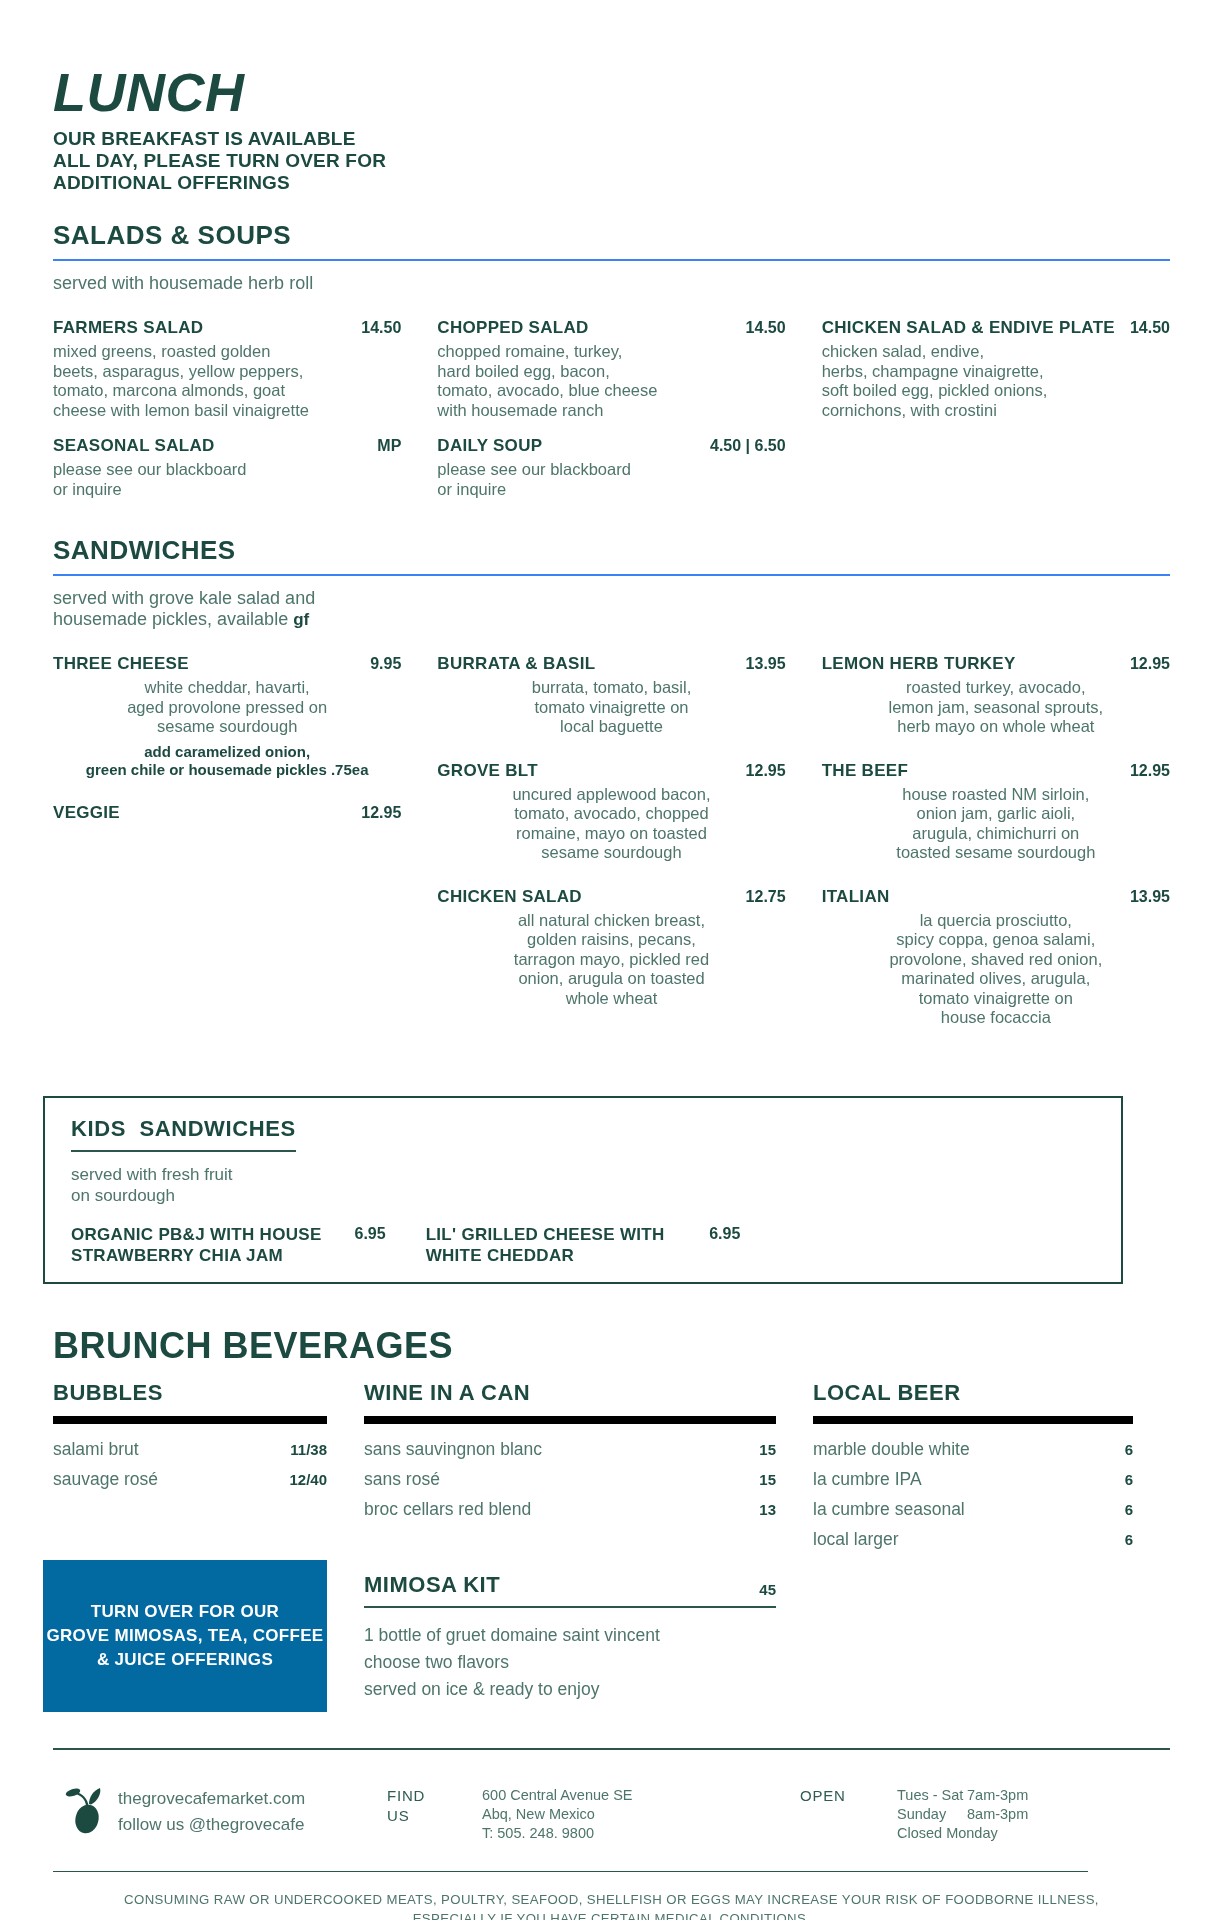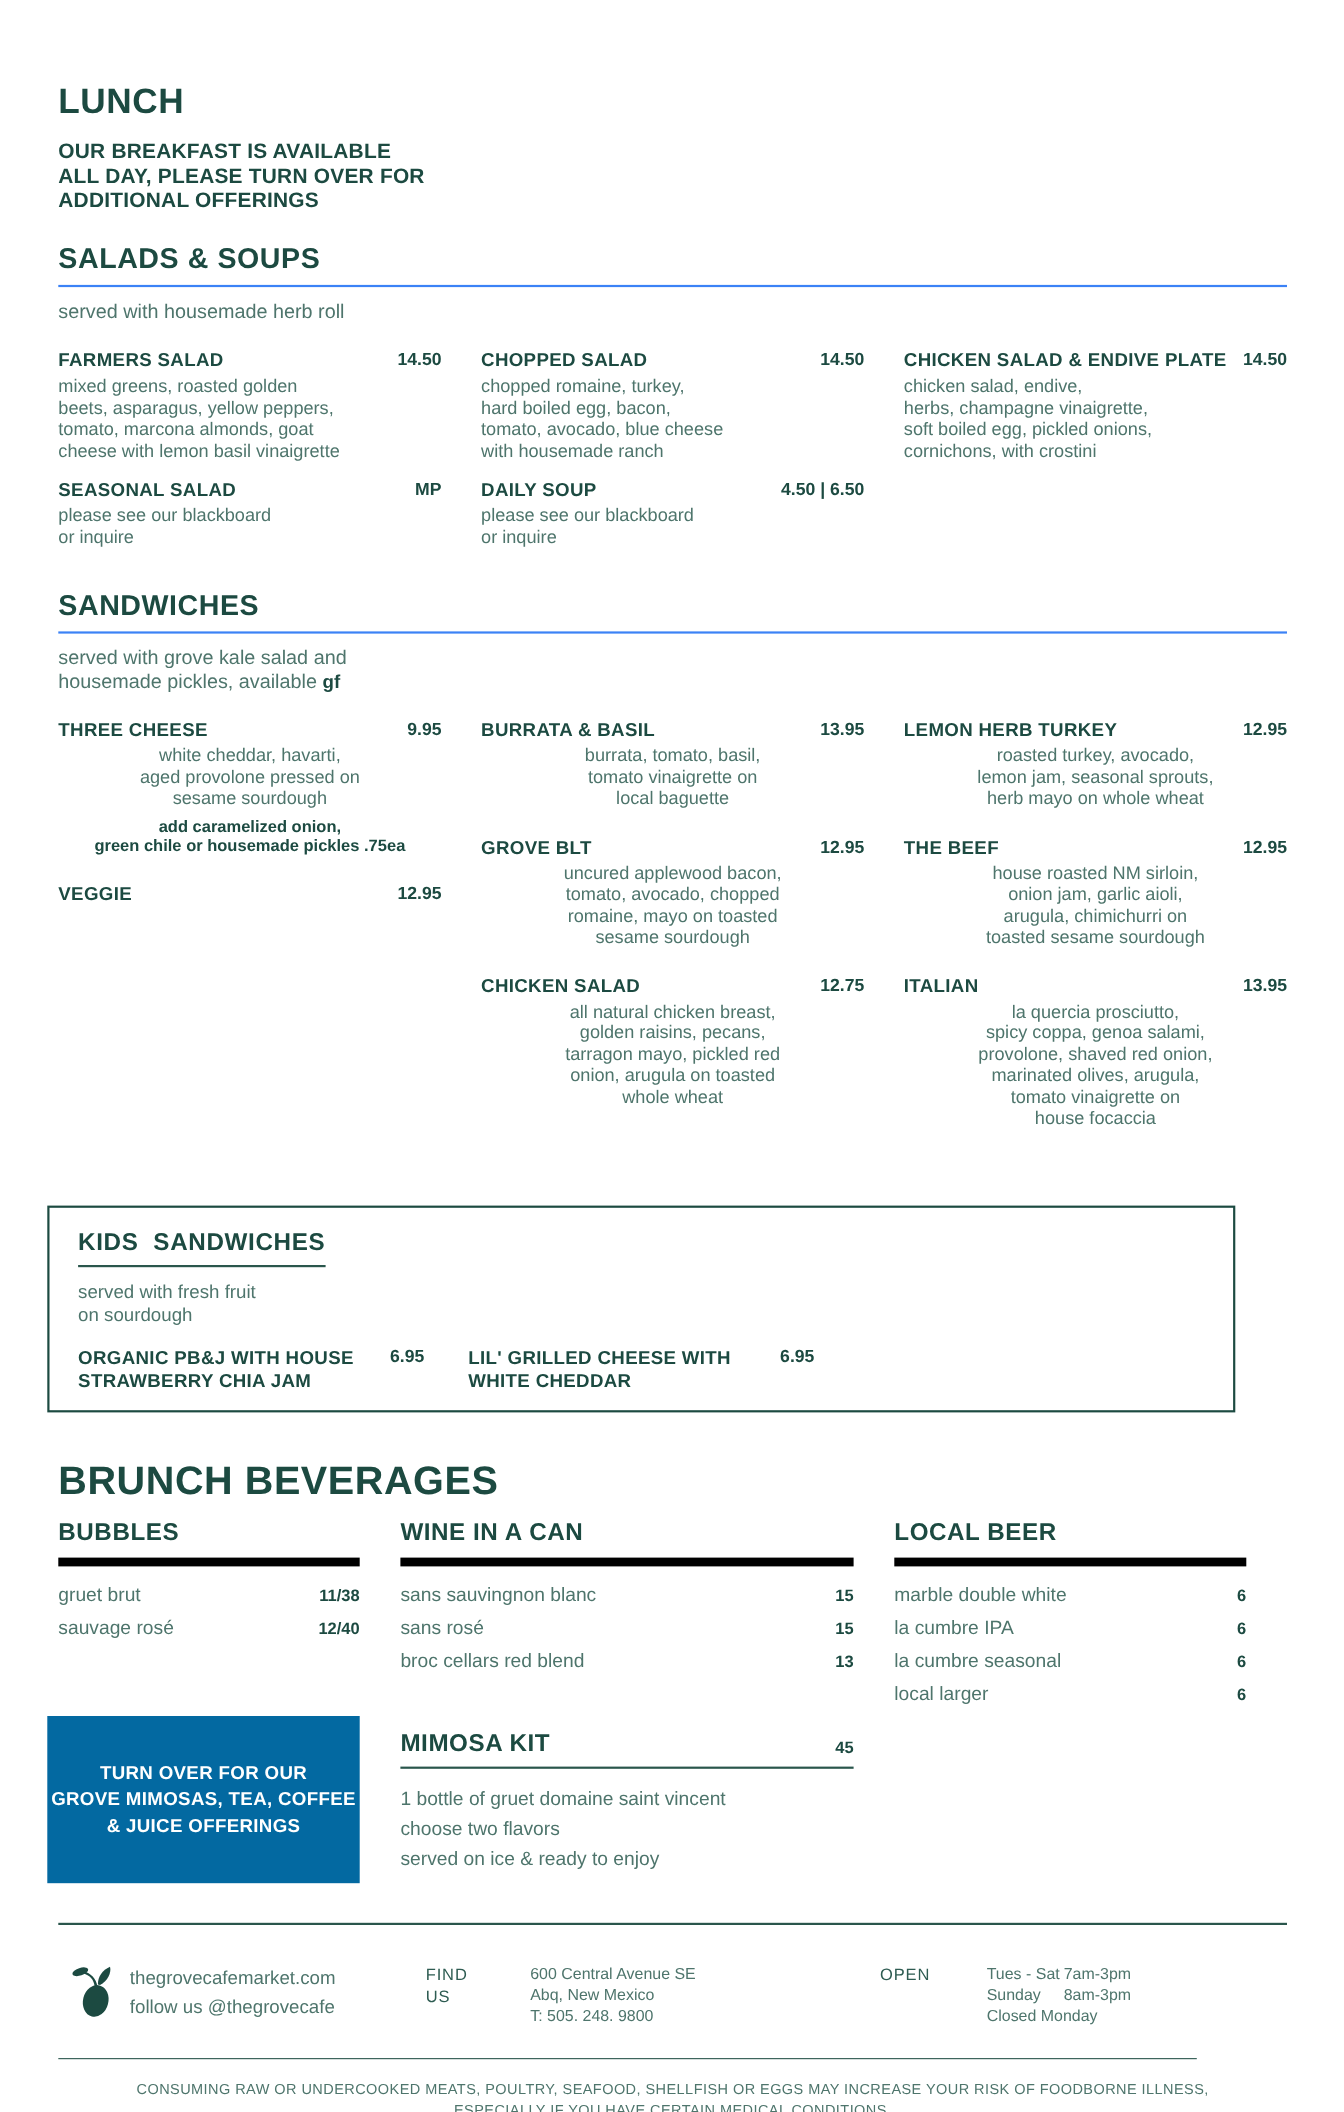--- a/index.html
+++ b/index.html
@@ -6,21 +6,21 @@
   html, body { background: #ffffff; }
   body {
     width: 1222px; min-height: 1920px; margin: 0 auto;
     font-family: "Liberation Sans", "DejaVu Sans", sans-serif;
     color: #1c4a41;
   }
   .page { width: 1222px; min-height: 1920px; padding: 70px 52px 40px 53px; position: relative; }
 
   .pre { white-space: pre-line; }
 
-  h1.menu-title { font-size: 32px; line-height: 44px; font-weight: bold; letter-spacing: 0.5px; color: #1c4a41; }
+  h1.menu-title { font-size: 54px; line-height: 44px; font-weight: bold; letter-spacing: 0.5px; color: #1c4a41; font-style: italic; }
   .intro { margin-top: 14px; font-size: 19px; line-height: 22px; font-weight: bold; color: #1c4a41; letter-spacing: 0.2px; }
 
   .section { margin-top: 26px; }
   .section-head { border-bottom: 2px solid #3b82f6; padding-bottom: 8px; }
   .section-head h2 { font-size: 26px; font-weight: bold; letter-spacing: 0.5px; color: #1c4a41; }
   .section-note { margin-top: 12px; font-size: 18px; line-height: 21px; color: #4e756c; }
   .section-note b { color: #1c4a41; font-size: 17px; }
 
   .grid3 { display: grid; grid-template-columns: repeat(3, 1fr); column-gap: 36px; row-gap: 16px; margin-top: 24px; }
   .colstack { display: flex; flex-direction: column; }
@@ -256,21 +256,21 @@
 
   <h2 class="bev-title">BRUNCH BEVERAGES</h2>
   <div class="bev-grid">
 
     <div>
       <div class="bev-head">
           <h3>BUBBLES</h3>
         </div>
       <div class="bev-rows">
         <div class="bev-row">
-            <span class="bev-name">gruet brut</span>
+            <span class="bev-name">salami brut</span>
             <span class="bev-price">11/38</span>
           </div>
         <div class="bev-row">
             <span class="bev-name">sauvage rosé</span>
             <span class="bev-price">12/40</span>
           </div>
       </div>
     </div>
 
     <div>

